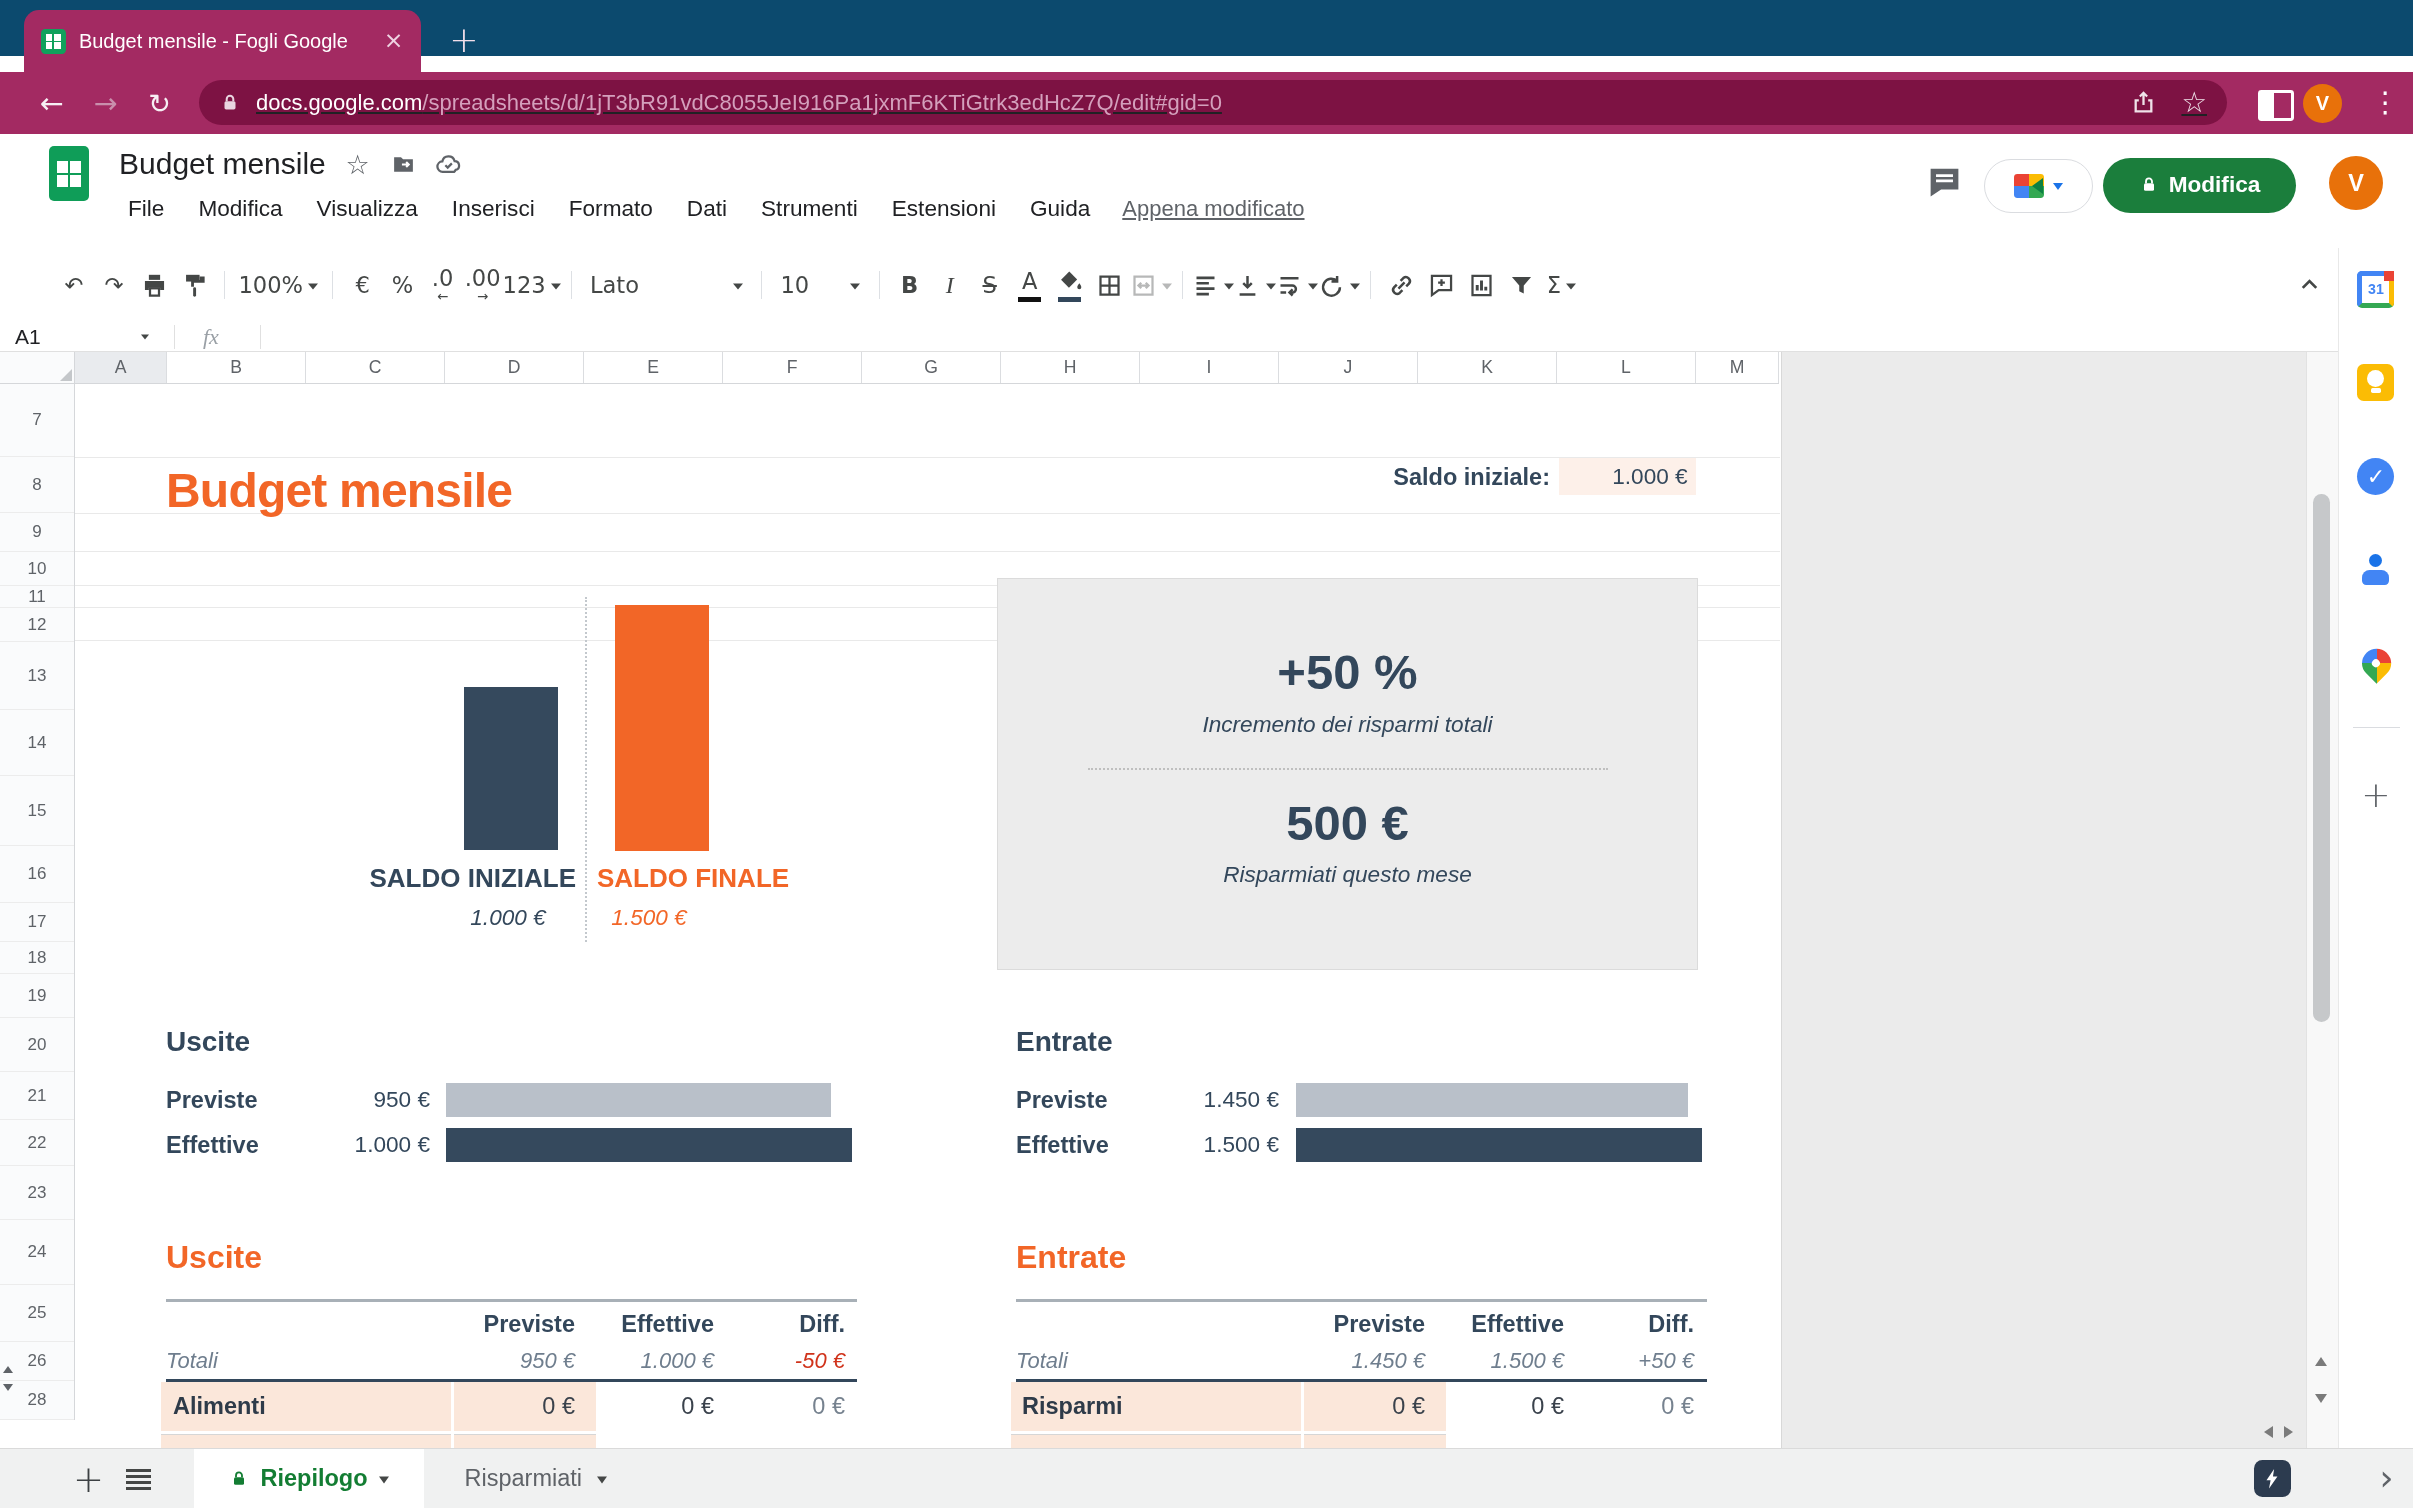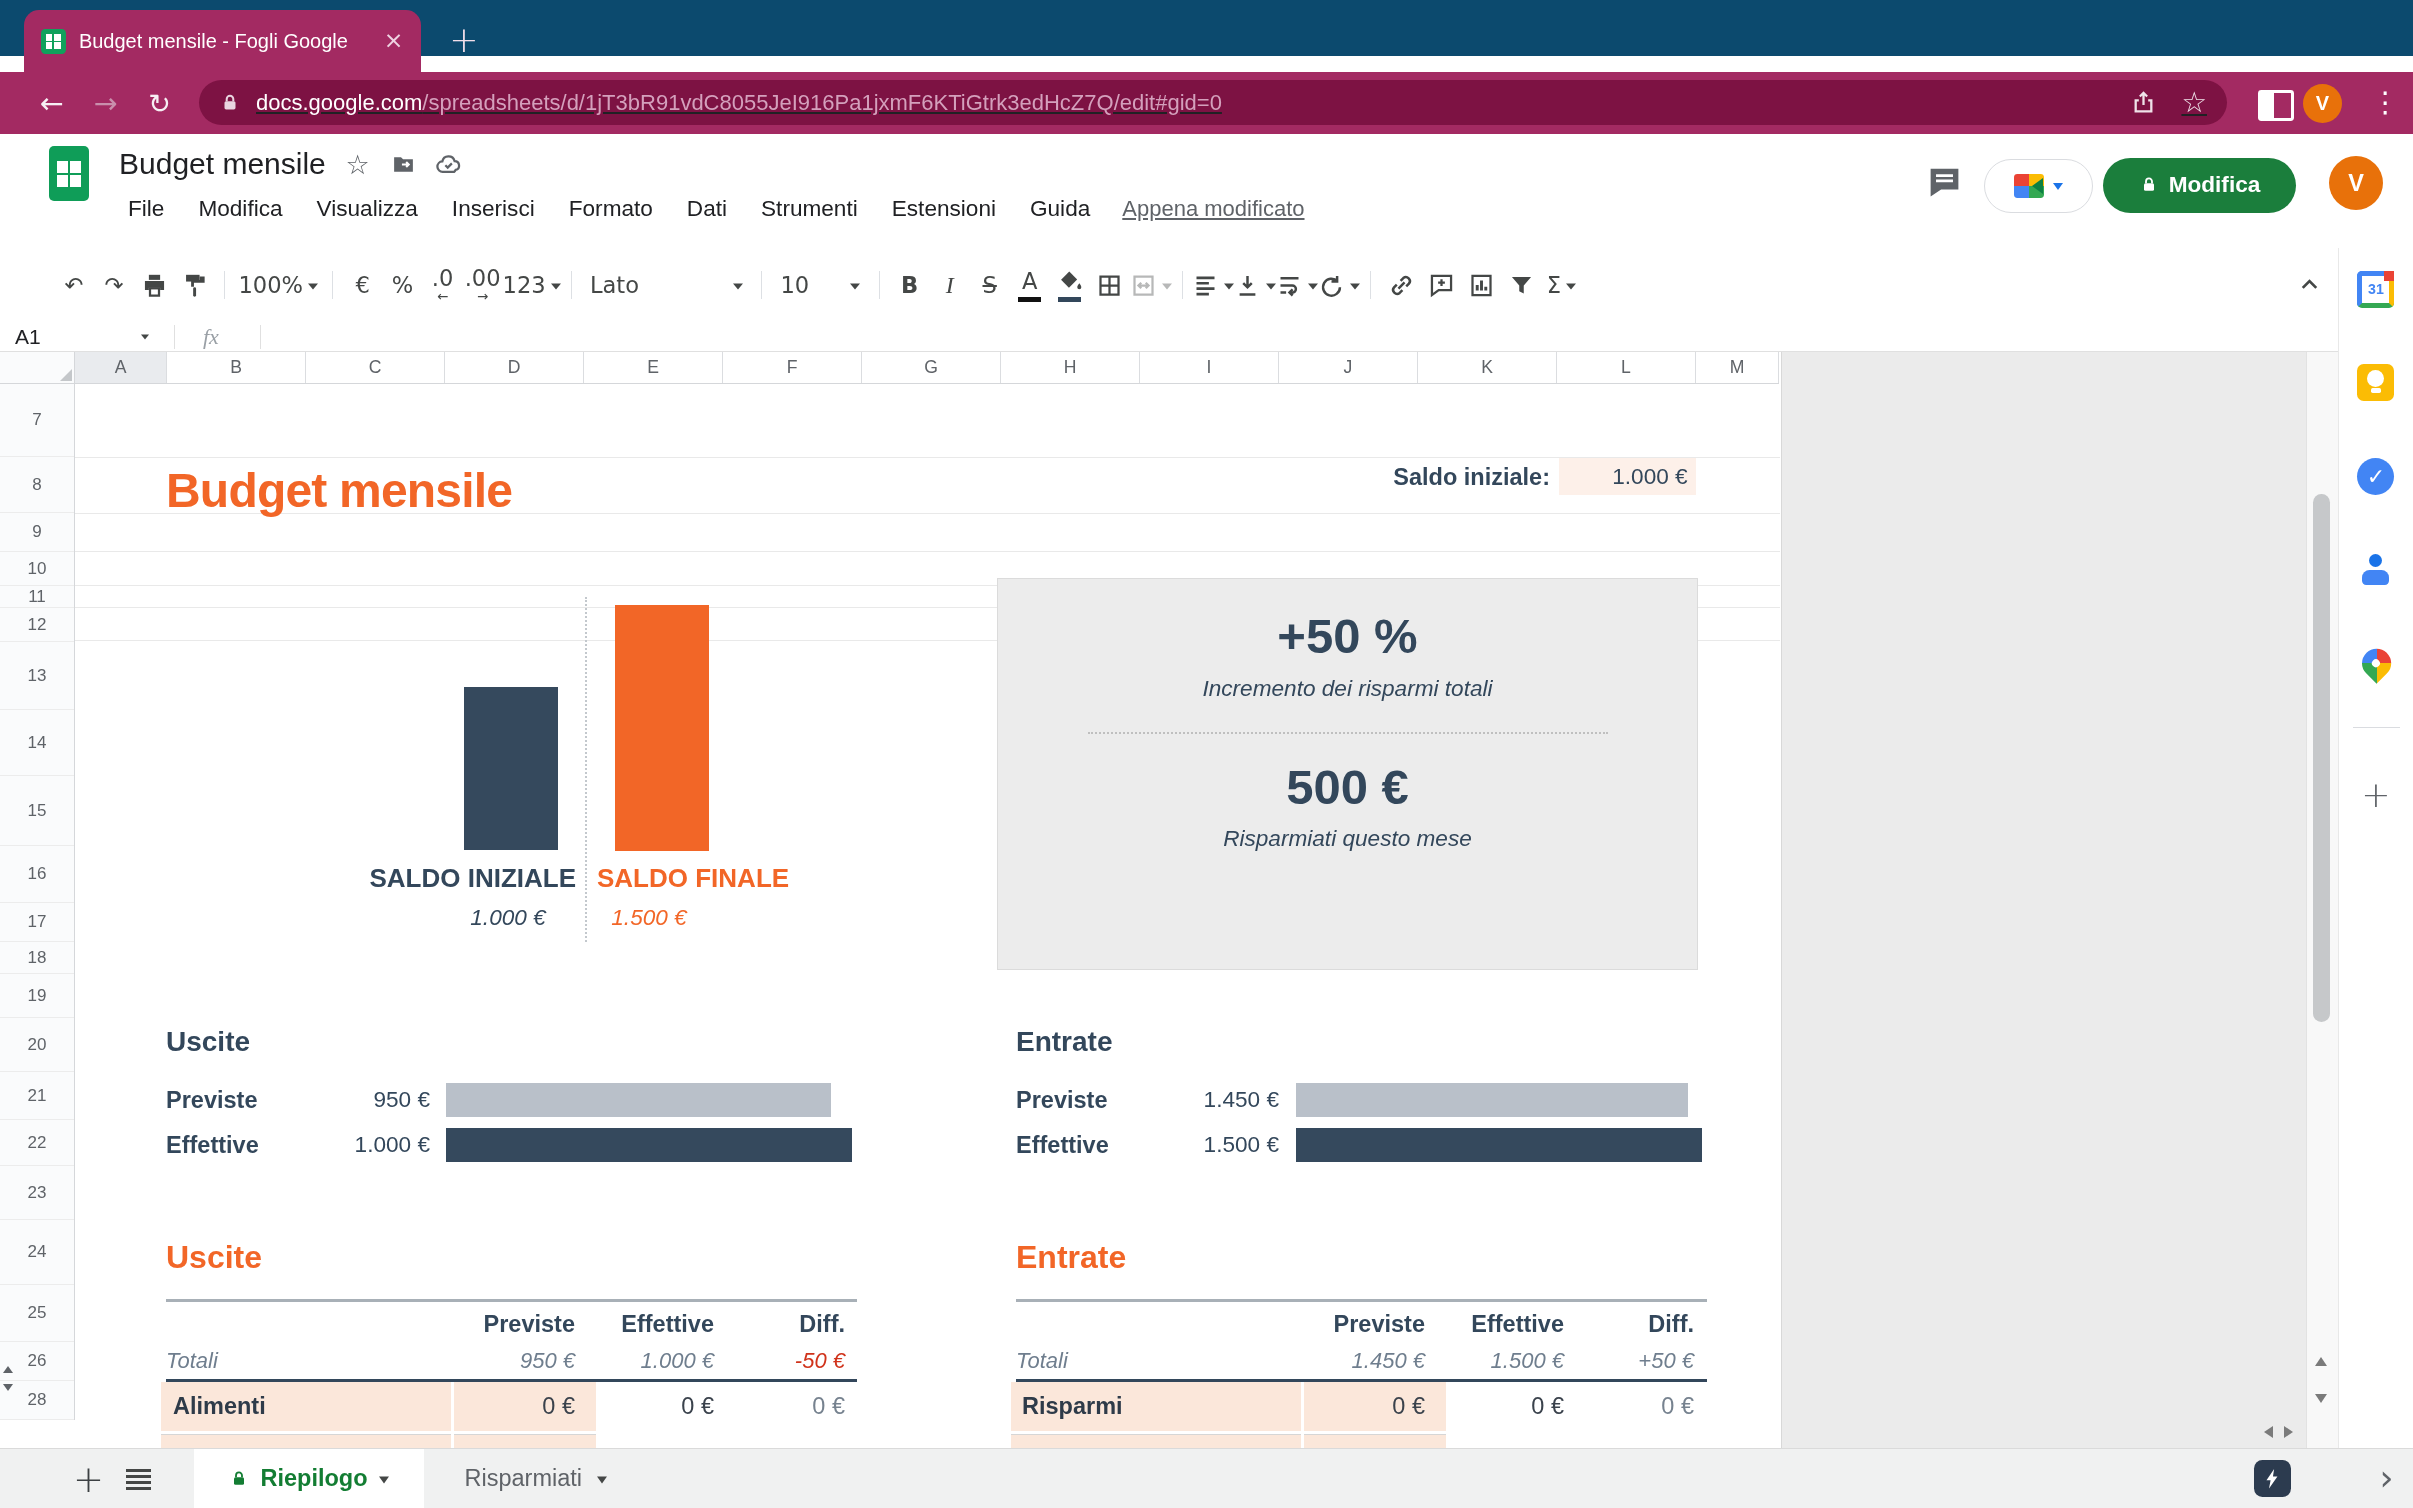--- a/index.html
+++ b/index.html
@@ -106,21 +106,21 @@
   .orange{color:#F26627;}
   #sheet-title{position:absolute;left:166px;top:463px;font-size:48px;font-weight:800;letter-spacing:-0.8px;color:#F26627;}
   #saldo-label{position:absolute;left:1215px;top:464px;width:335px;text-align:right;font-size:23.5px;font-weight:700;color:#33475B;}
   #saldo-cell{position:absolute;left:1559px;top:458px;width:137px;height:37px;background:#FDF0E9;}
   #saldo-value{position:absolute;right:8.4px;top:0;line-height:37px;font-size:22.6px;color:#33475B;}
   .vbar{position:absolute;width:94px;}
   #dotline{position:absolute;left:585px;top:597px;height:345px;border-left:2.5px dotted #C3C8CD;}
   .bal-lbl{position:absolute;top:863px;font-size:26px;font-weight:800;}
   .bal-val{position:absolute;top:905px;font-size:22.6px;font-style:italic;text-align:center;width:184px;}
   #panel{position:absolute;left:997px;top:578px;width:701px;height:392px;background:#ECECEC;border:0.8px solid #DBDBDB;
-    box-sizing:border-box;display:flex;flex-direction:column;align-items:center;padding-top:29px;}
+    box-sizing:border-box;display:flex;flex-direction:column;align-items:center;padding-top:65px;}
   .p-big{font-size:49px;font-weight:700;color:#33475B;}
   .p-cap{font-size:22.6px;font-style:italic;color:#33475B;margin-top:11.7px;}
   #p-dots{width:520px;border-top:2.5px dotted #BFBFBF;margin:30px 0 25px 0;}
   .sec-h{position:absolute;font-size:28px;font-weight:800;color:#33475B;}
   .mini-lbl{position:absolute;font-size:23.5px;font-weight:700;color:#33475B;}
   .mini-val{position:absolute;width:153px;text-align:right;font-size:22.6px;color:#33475B;}
   .mini-bar{position:absolute;height:34px;}
   .bar-gray{background:#B9C0C9;}
   .bar-navy{background:#35495D;}
   .tbl-h{position:absolute;font-size:32px;font-weight:800;color:#F26627;}

